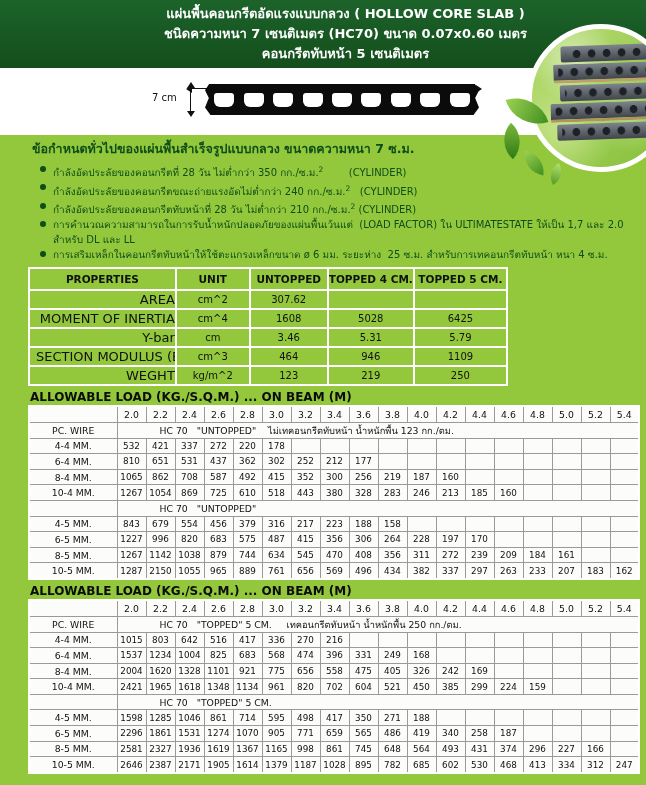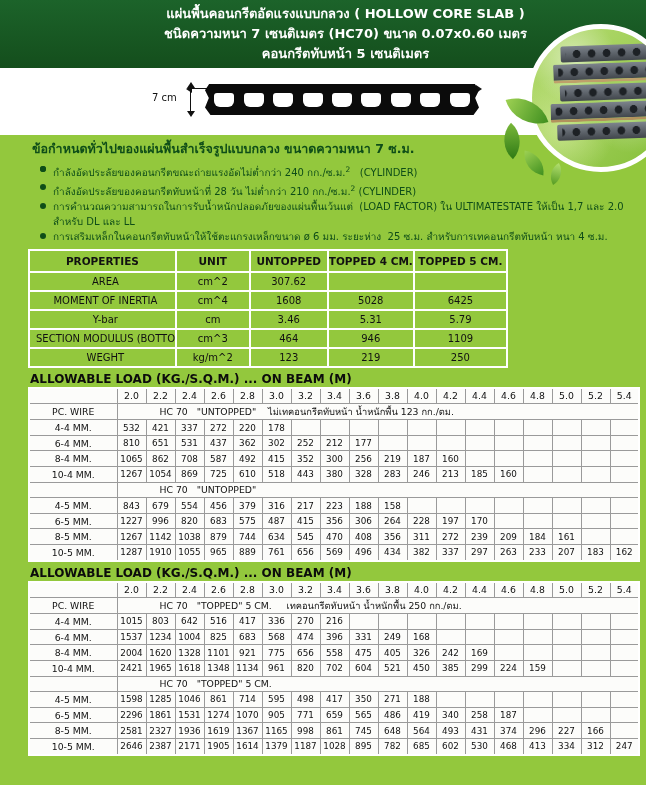--- a/index.html
+++ b/index.html
@@ -67,21 +67,21 @@
   li.bullet .dot{position:absolute;left:0;top:4px;width:6px;height:6px;border-radius:50%;
             background:#0e4d18}
   li.bullet sup{font-size:7.5px}
 
   
   table.props{margin:5px 0 0 28px;border-collapse:collapse;table-layout:fixed;width:480px}
   .props th,.props td{border:2px solid #fff;color:#111;padding:0;text-align:center;
             white-space:nowrap;overflow:hidden}
   .props th{font-size:10.5px;height:20px;font-weight:bold}
   .props td{font-size:10px;height:17px}
-  .props td.c0{text-align:center;padding-left:6px;font-size:10px}
+  .props td.c0{text-align:right;padding-left:6px;font-size:13px}
 
   
   .load-title{margin:4px 0 1px 30px;font-size:12px;font-weight:bold;color:#0c0c0c}
   table.load{margin-left:28px;border-collapse:collapse;table-layout:fixed;width:612px;
              background:#fcfcfa;border:2px solid #fff}
   .load td{border:1px solid #9a9a9a;font-size:8.8px;color:#111;text-align:center;
            height:14.6px;padding:0;overflow:hidden;white-space:nowrap}
   .load td.hdr{font-size:9.3px}
   .load td.lbl{font-size:9.3px}
   .load td.note{text-align:left;padding-left:42px;white-space:pre;font-size:9.3px}
@@ -133,21 +133,21 @@
     </div>
   </div>
   <div class="leaf a"></div>
   <div class="leaf b"></div>
   <div class="leaf c"></div>
   <div class="leaf d"></div>
 
   <div class="content">
     <div class="sec-title">ข้อกำหนดทั่วไปของแผ่นพื้นสำเร็จรูปแบบกลวง ขนาดความหนา 7 ซ.ม.</div>
     <ul class="bullets">
-        <li class="bullet"><span class="dot"></span></li>
+        <li class="bullet"><span class="dot"></span><span>กำลังอัดประลัยของคอนกรีตที่ 28 วัน ไม่ต่ำกว่า 350 กก./ซ.ม.<sup>2</sup>        (CYLINDER)</span></li>
         <li class="bullet"><span class="dot"></span><span>กำลังอัดประลัยของคอนกรีตขณะถ่ายแรงอัดไม่ต่ำกว่า 240 กก./ซ.ม.<sup>2</sup>   (CYLINDER)</span></li>
         <li class="bullet"><span class="dot"></span><span>กำลังอัดประลัยของคอนกรีตทับหน้าที่ 28 วัน ไม่ต่ำกว่า 210 กก./ซ.ม.<sup>2</sup> (CYLINDER)</span></li>
         <li class="bullet"><span class="dot"></span><span>การคำนวณความสามารถในการรับน้ำหนักปลอดภัยของแผ่นพื้นเว้นแต่  (LOAD FACTOR) ใน ULTIMATESTATE ให้เป็น 1,7 และ 2.0 สำหรับ DL และ LL</span></li>
         <li class="bullet"><span class="dot"></span><span>การเสริมเหล็กในคอนกรีตทับหน้าให้ใช้ตะแกรงเหล็กขนาด ø 6 มม. ระยะห่าง  25 ซ.ม. สำหรับการเทคอนกรีตทับหน้า หนา 4 ซ.ม.</span></li>
       </ul>
 
     <table class="props">
         <colgroup>
           <col style="width: 145px;">
           <col style="width: 73px;">
@@ -400,21 +400,21 @@
               <td>239</td>
               <td>209</td>
               <td>184</td>
               <td>161</td>
               <td></td>
               <td></td>
             </tr>
             <tr>
               <td class="lbl">10-5 MM.</td>
               <td>1287</td>
-              <td>1910</td>
+              <td>2150</td>
               <td>1055</td>
               <td>965</td>
               <td>889</td>
               <td>761</td>
               <td>656</td>
               <td>569</td>
               <td>496</td>
               <td>434</td>
               <td>382</td>
               <td>337</td>

